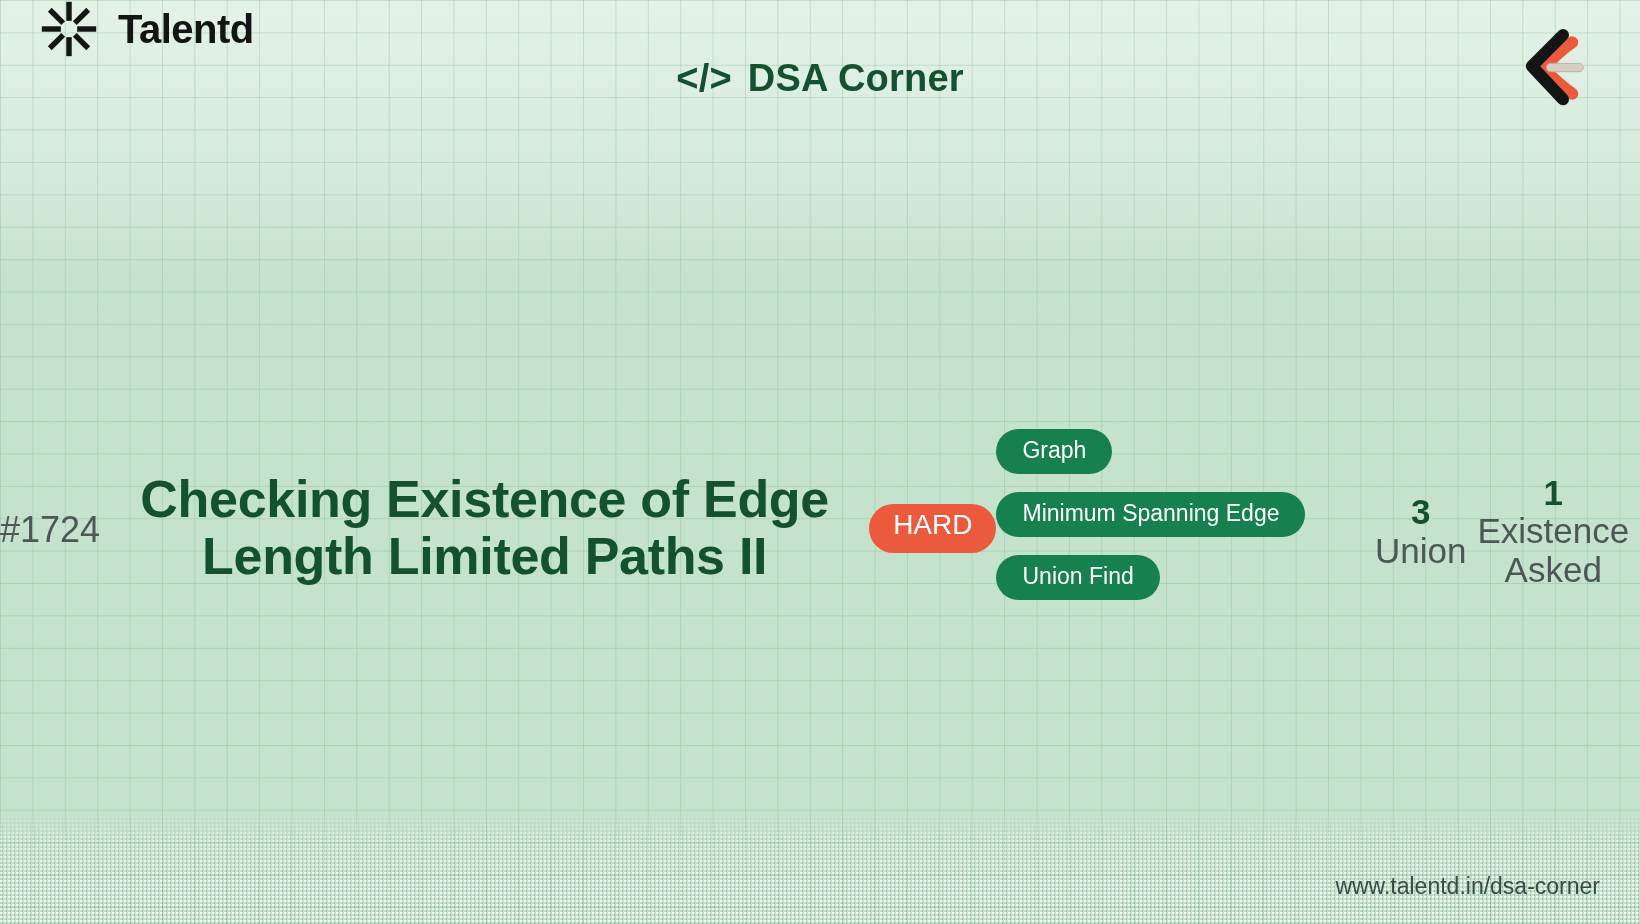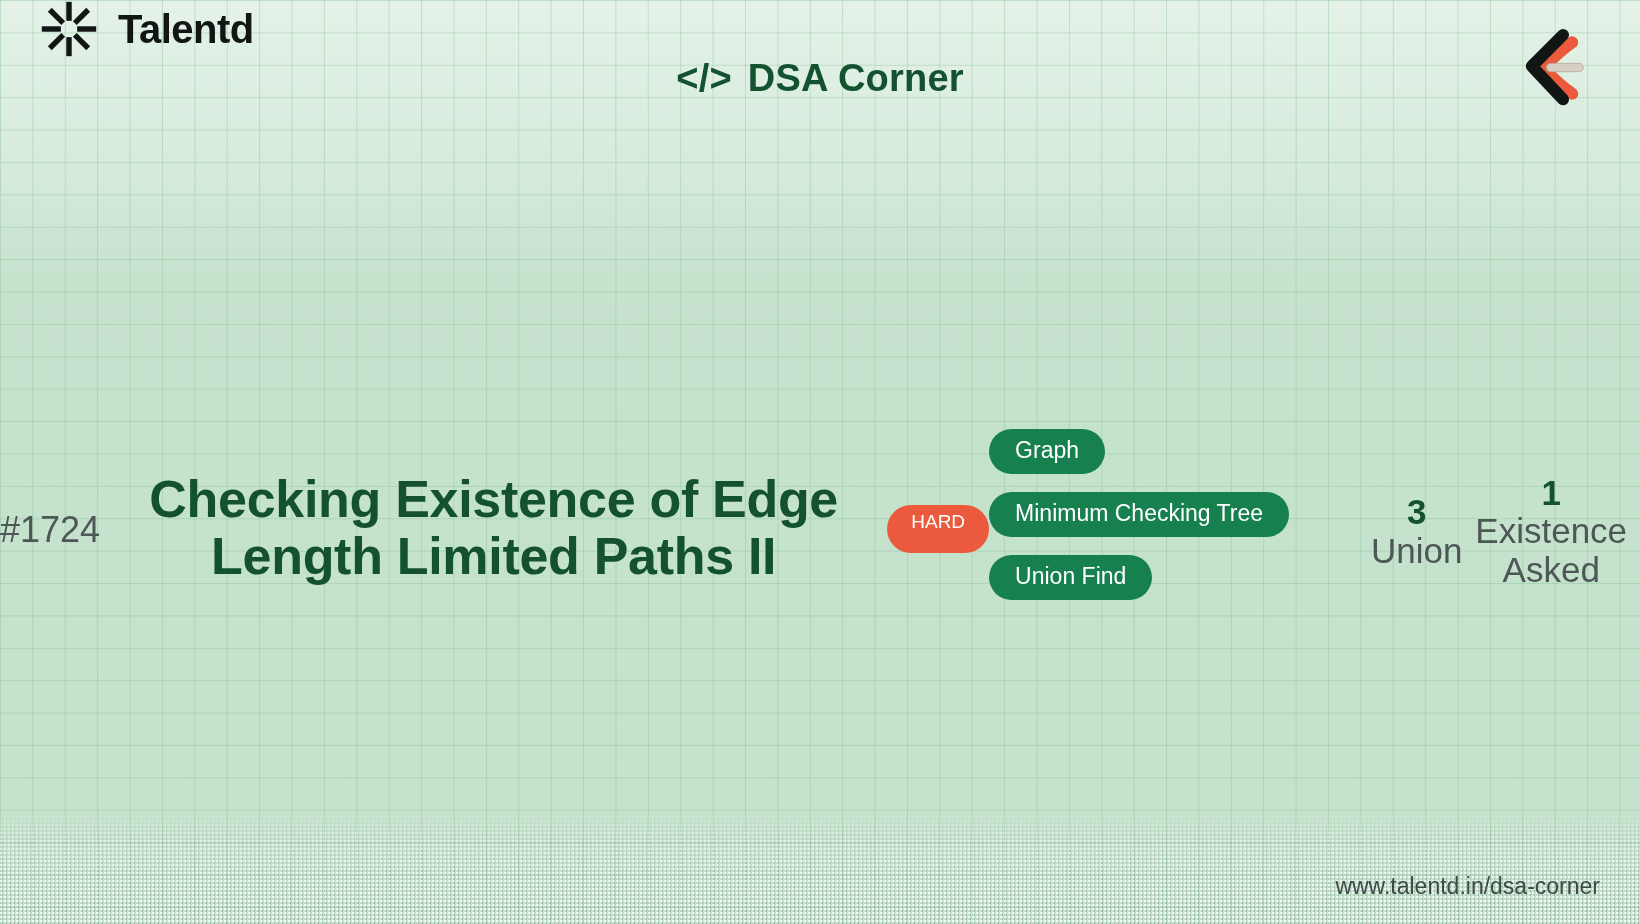--- a/index.html
+++ b/index.html
@@ -89,22 +89,22 @@
     line-height:1.1; text-align:center;
     max-width:1480px;
     letter-spacing:-0.3px;
     margin-bottom:30px;
   }
 
   #difficulty-badge {
     display:inline-block;
     background:#eb5a3c;
     color:#ffffff;
-    font-size:19px;
-    padding:7px 24px 22px;
+    font-size:28px;
+    padding:7px 24px 14px;
     border-radius:999px;
     line-height:1;
     margin-bottom:29px;
   }
 
   #tag-list {
     display:flex; gap:18px; justify-content:flex-start;
     flex-wrap:wrap; margin-bottom:57px;
   }
   .tag-pill {
@@ -188,21 +188,21 @@
   <div id="main">
 
     <div id="problem-number">#1724</div>
 
     <h1 id="problem-title">Checking Existence of Edge Length Limited Paths II</h1>
 
     <div id="difficulty-badge">HARD</div>
 
     <div id="tag-list">
       <span class="tag-pill">Graph</span>
-      <span class="tag-pill">Minimum Checking Tree</span>
+      <span class="tag-pill">Minimum Spanning Edge</span>
       <span class="tag-pill">Union Find</span>
     </div>
 
     <div class="stat-line">
       <span class="stat-value">3</span>
       <span>Union</span>
     </div>
 
     <div class="stat-line">
       <span class="stat-value">1</span>

